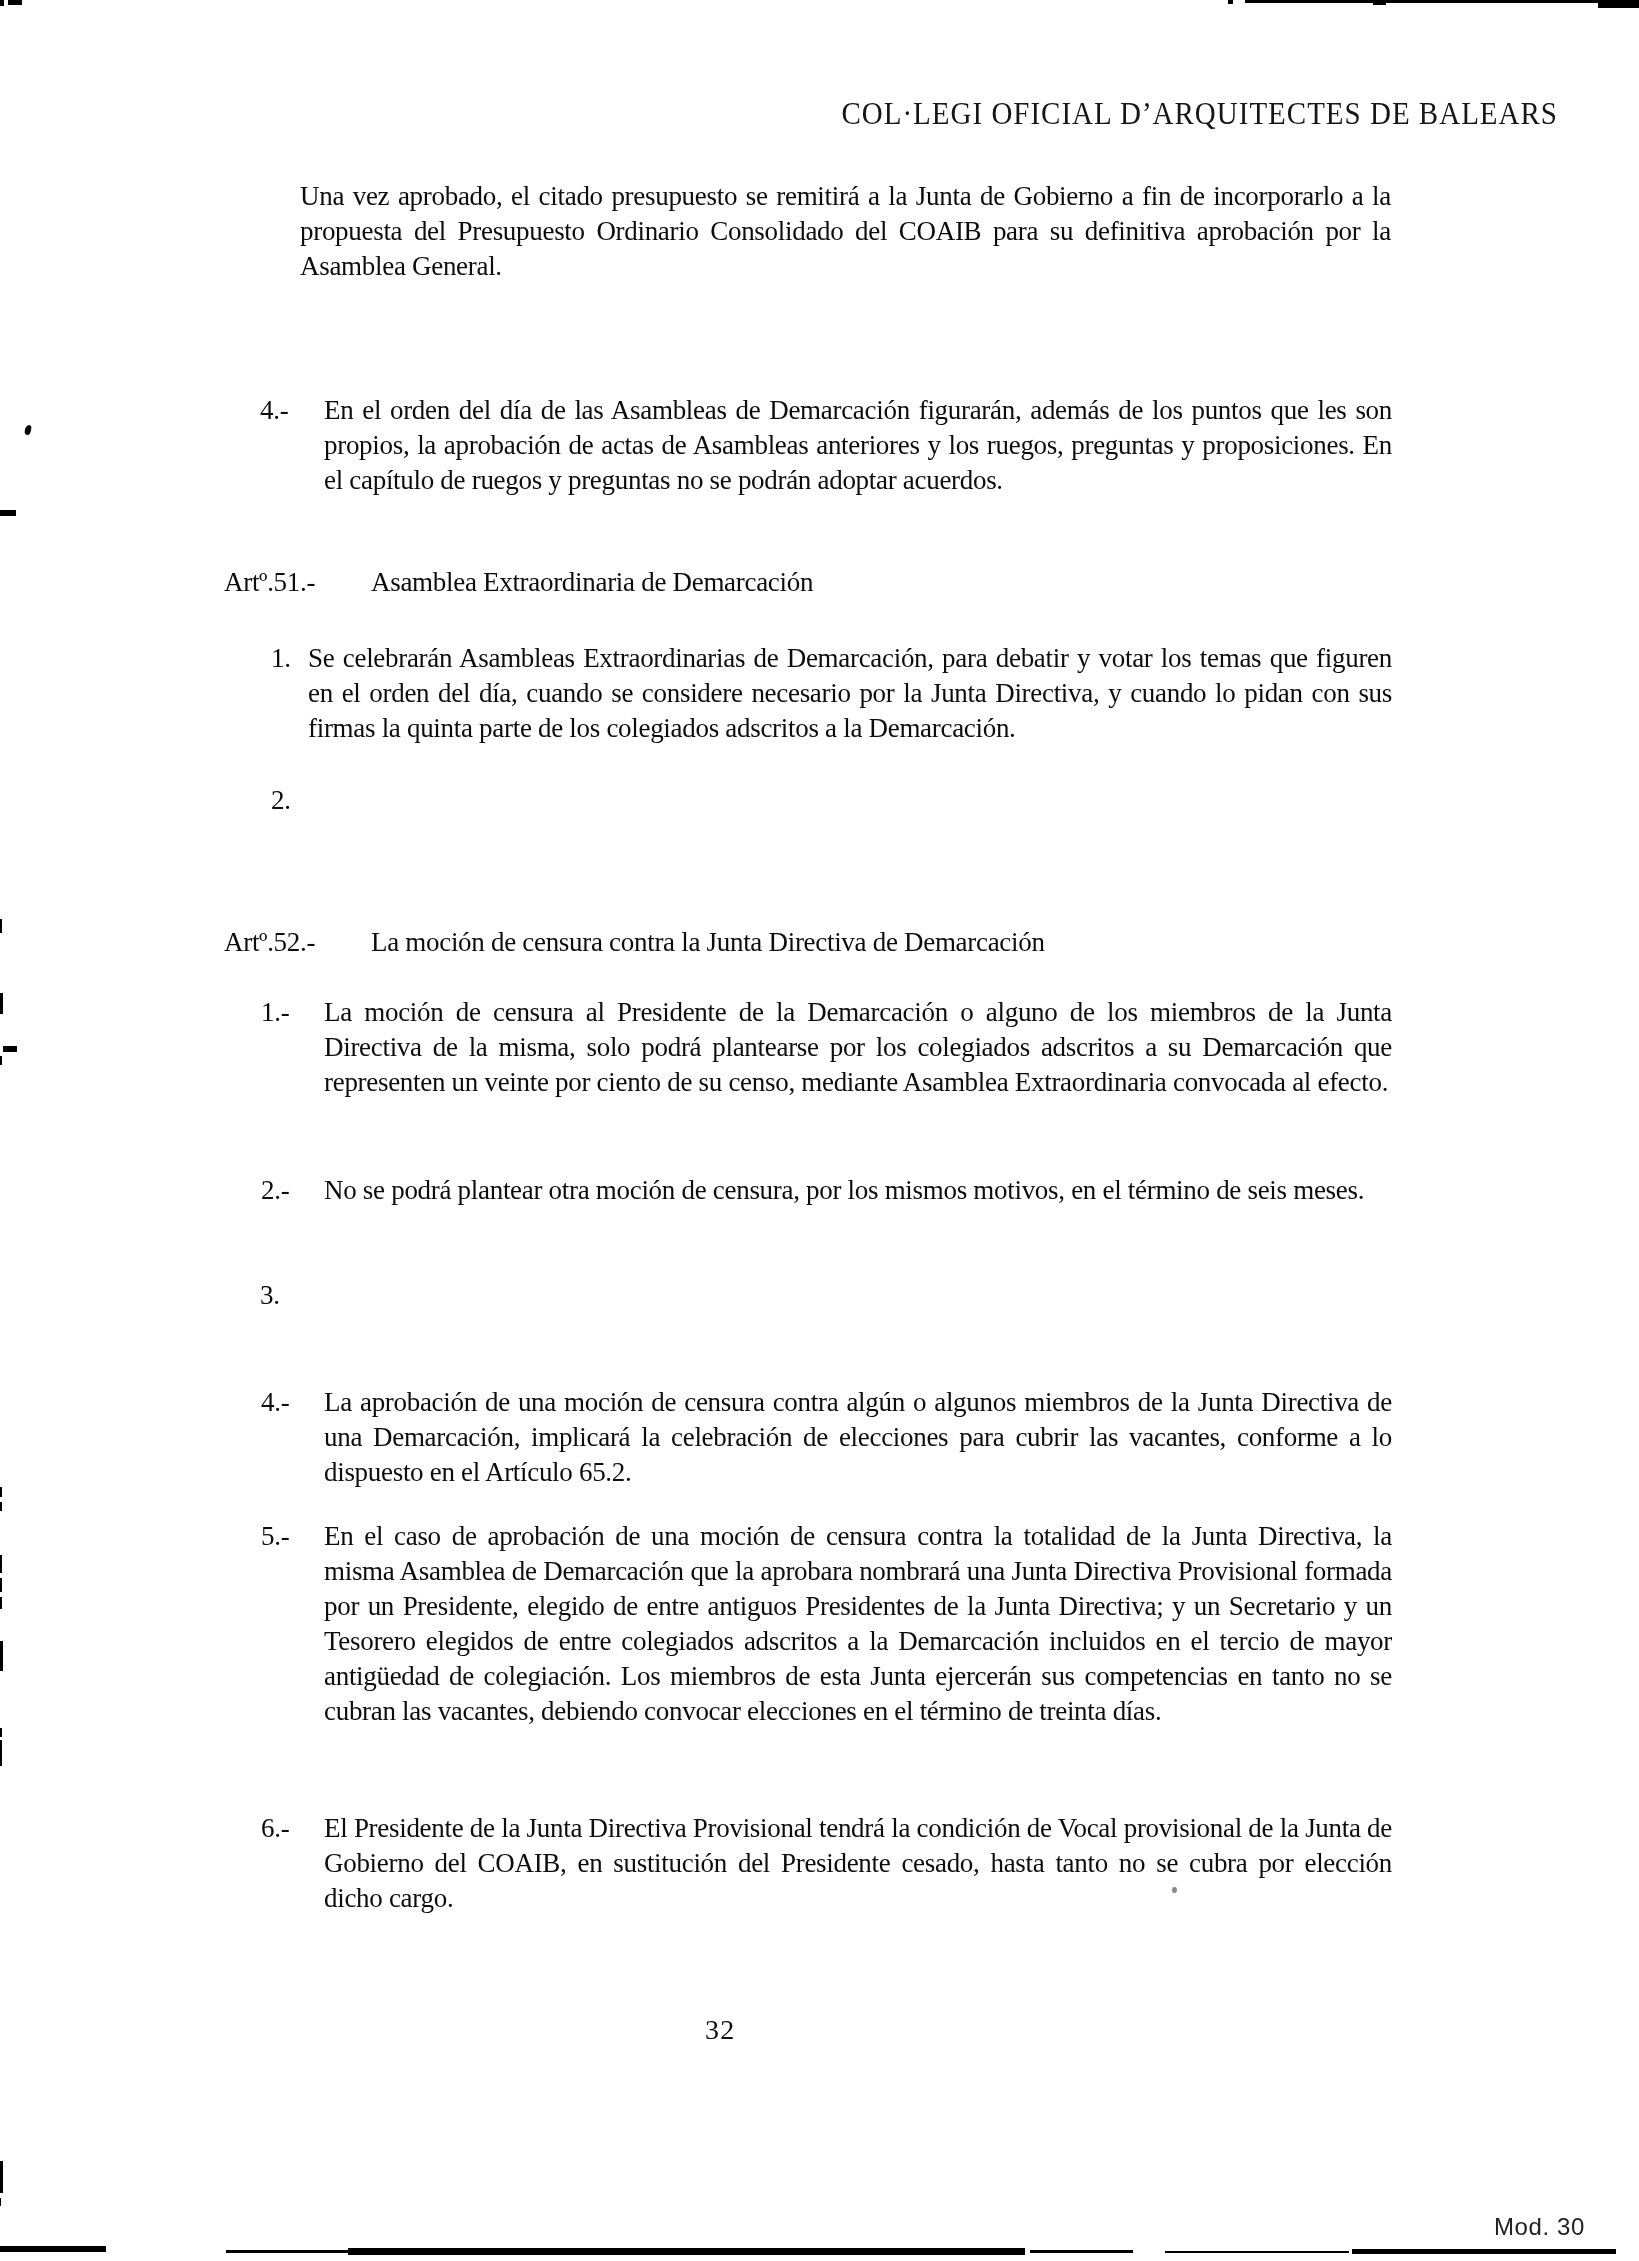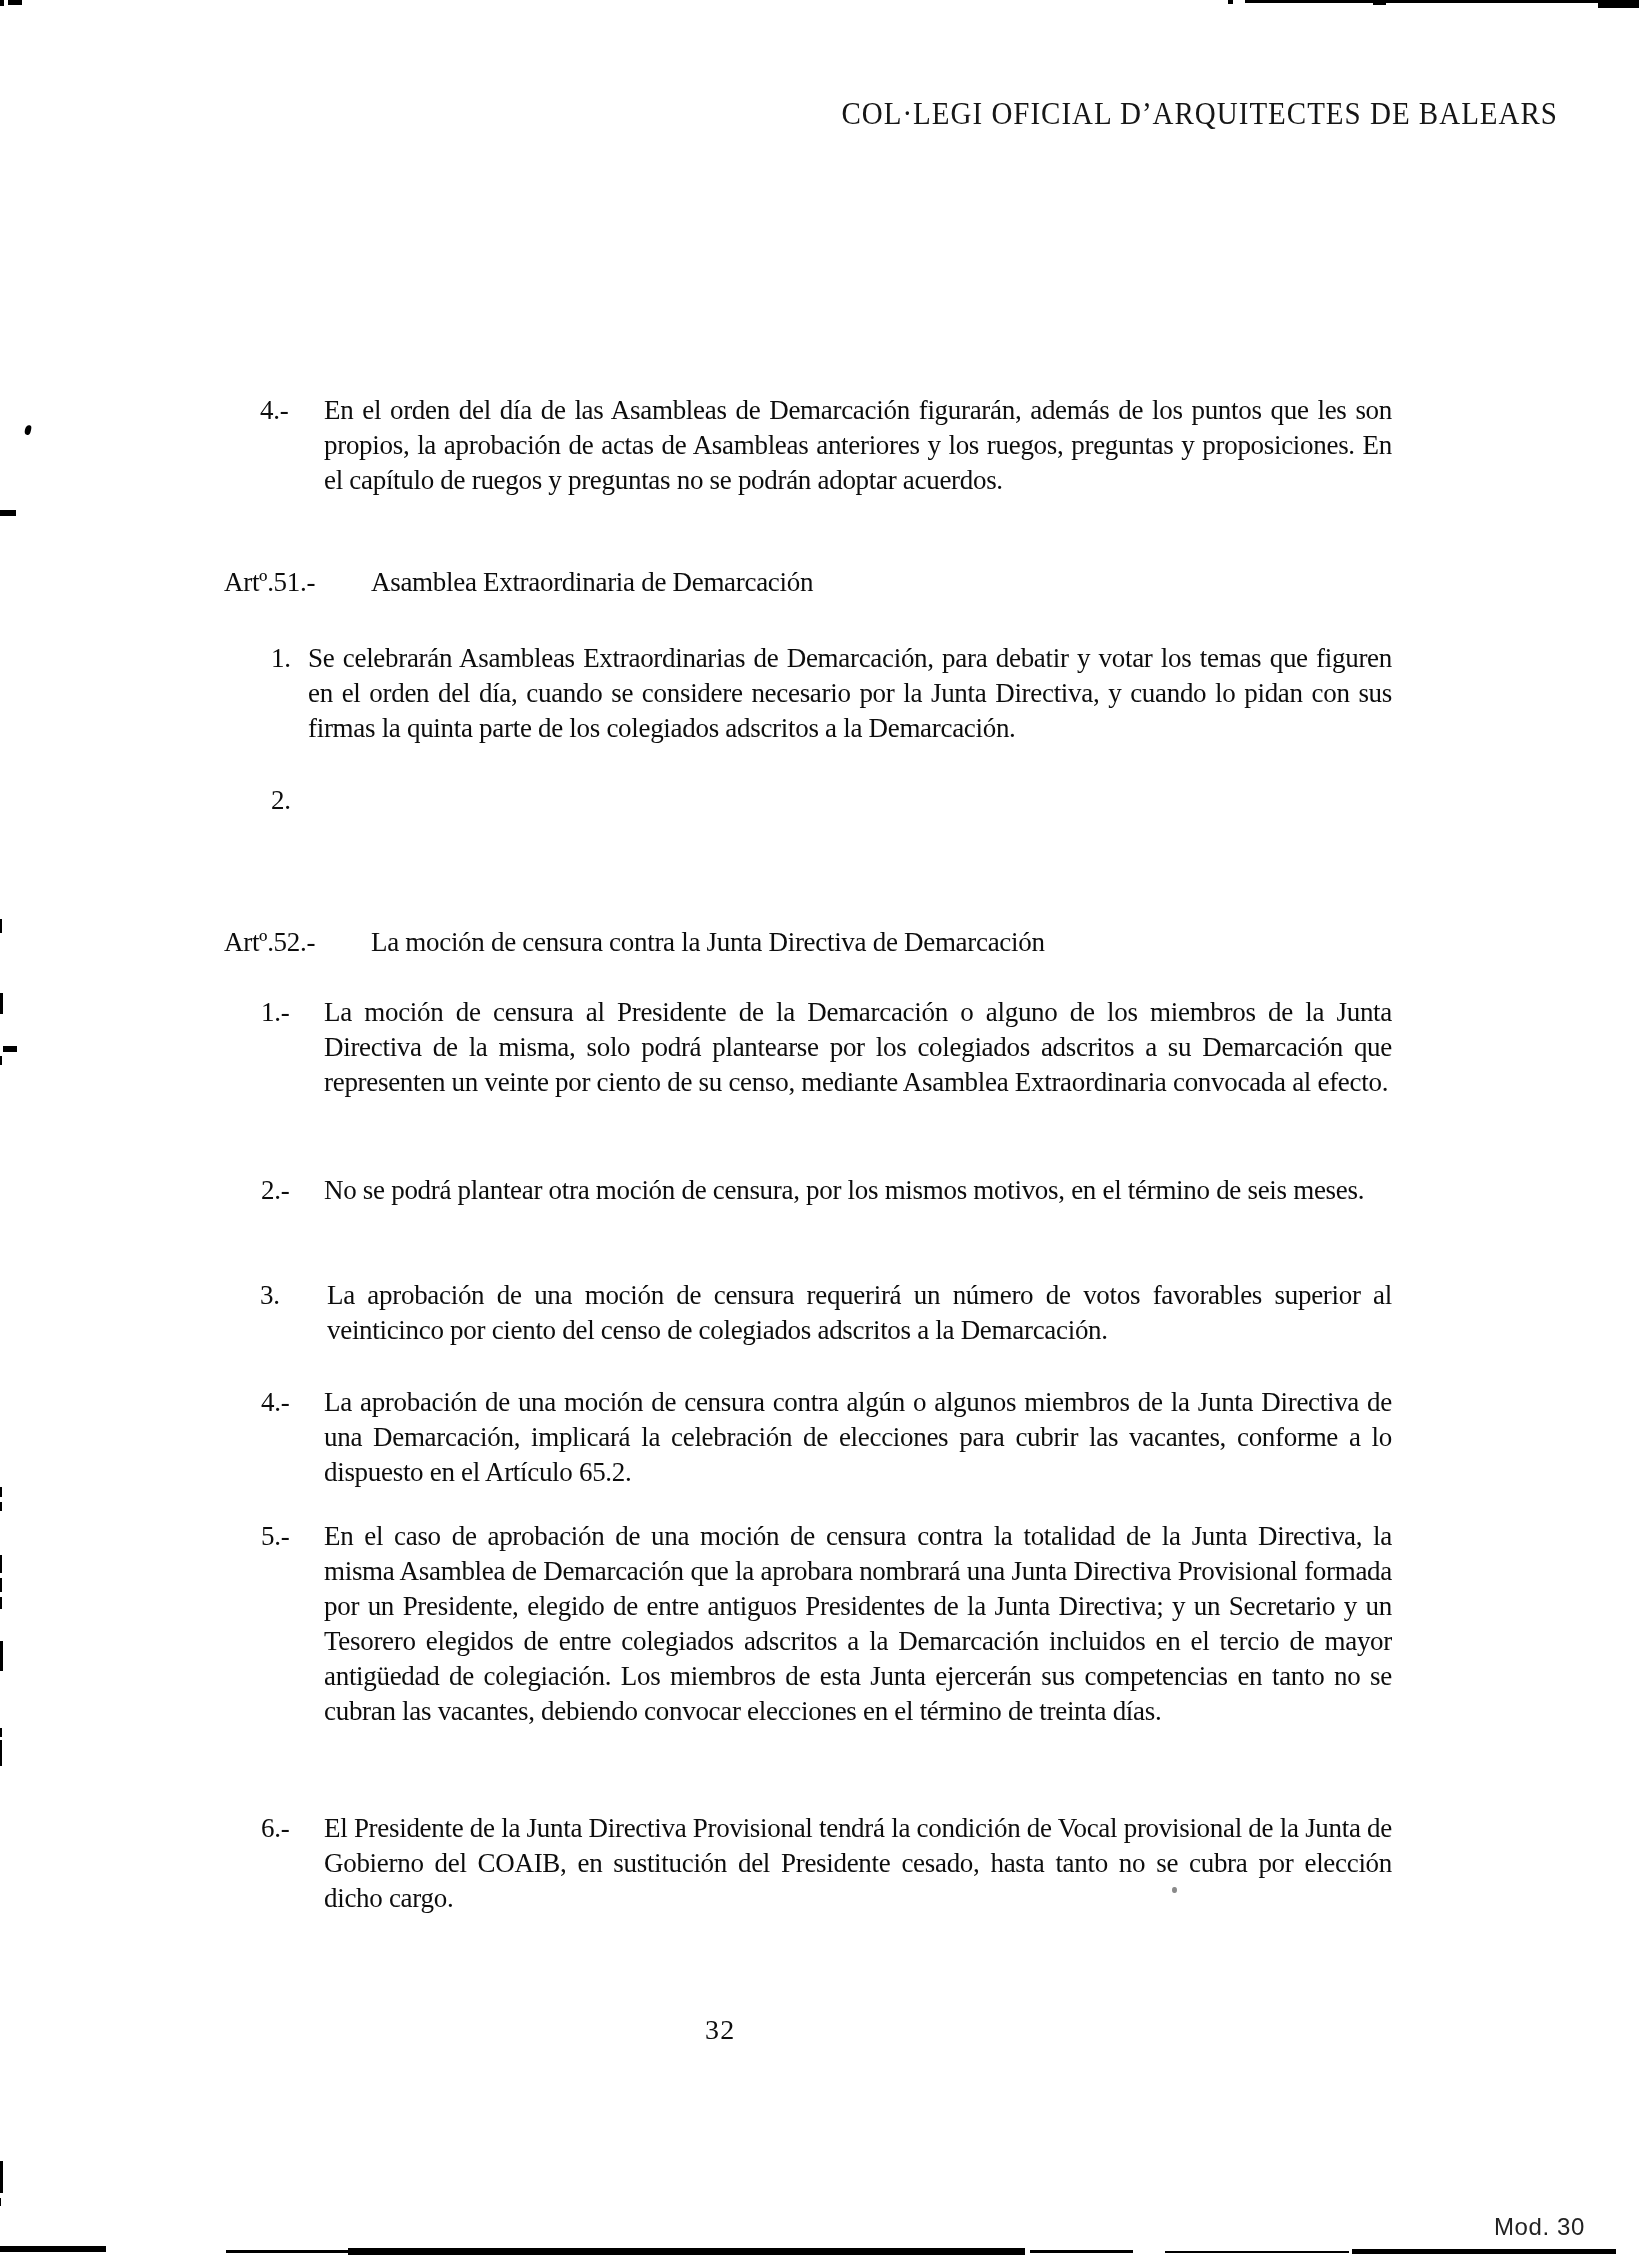--- a/index.html
+++ b/index.html
@@ -64,20 +64,21 @@
   
   .art{position:absolute;background:#000;}
 </style>
 </head>
 <body>
 
 <div class="page">
 
   <div class="hdr">COL·LEGI OFICIAL D’ARQUITECTES DE BALEARS</div>
 
+  <p class="para b-p1">Una vez aprobado, el citado presupuesto se remitirá a la Junta de Gobierno a fin de incorporarlo a la propuesta del Presupuesto Ordinario Consolidado del COAIB para su definitiva aprobación por la Asamblea General.</p>
 
 
   <div class="item b-l1">
     <span class="num n403">4.-</span>
     <div class="txt t502">En el orden del día de las Asambleas de Demarcación figurarán, además de los puntos que les son propios, la aprobación de actas de Asambleas anteriores y los ruegos, preguntas y proposiciones. En el capítulo de ruegos y preguntas no se podrán adoptar acuerdos.</div>
   </div>
 
   <div class="heading b-a51">
     <span class="h-num">Artº.51.-</span>
     <span class="h-title">Asamblea Extraordinaria de Demarcación</span>
@@ -102,21 +103,20 @@
     <div class="txt t503">La moción de censura al Presidente de la Demarcación o alguno de los miembros de la Junta Directiva de la misma, solo podrá plantearse por los colegiados adscritos a su Demarcación que representen un veinte por ciento de su censo, mediante Asamblea Extraordinaria convocada al efecto.</div>
   </div>
 
   <div class="item b-a52i2">
     <span class="num n405">2.-</span>
     <div class="txt t503">No se podrá plantear otra moción de censura, por los mismos motivos, en el término de seis meses.</div>
   </div>
 
   <div class="item b-a52i3">
     <span class="num n403">3.</span>
-    <div class="txt t508">La aprobación de una moción de censura requerirá un número de votos favorables superior al veinticinco por ciento del censo de colegiados adscritos a la Demarcación.</div>
   </div>
 
   <div class="item b-a52i4">
     <span class="num n405">4.-</span>
     <div class="txt t503">La aprobación de una moción de censura contra algún o algunos miembros de la Junta Directiva de una Demarcación, implicará la celebración de elecciones para cubrir las vacantes, conforme a lo dispuesto en el Artículo 65.2.</div>
   </div>
 
   <div class="item b-a52i5">
     <span class="num n405">5.-</span>
     <div class="txt t503">En el caso de aprobación de una moción de censura contra la totalidad de la Junta Directiva, la misma Asamblea de Demarcación que la aprobara nombrará una Junta Directiva Provisional formada por un Presidente, elegido de entre antiguos Presidentes de la Junta Directiva; y un Secretario y un Tesorero elegidos de entre colegiados adscritos a la Demarcación incluidos en el tercio de mayor antigüedad de colegiación. Los miembros de esta Junta ejercerán sus competencias en tanto no se cubran las vacantes, debiendo convocar elecciones en el término de treinta días.</div>

